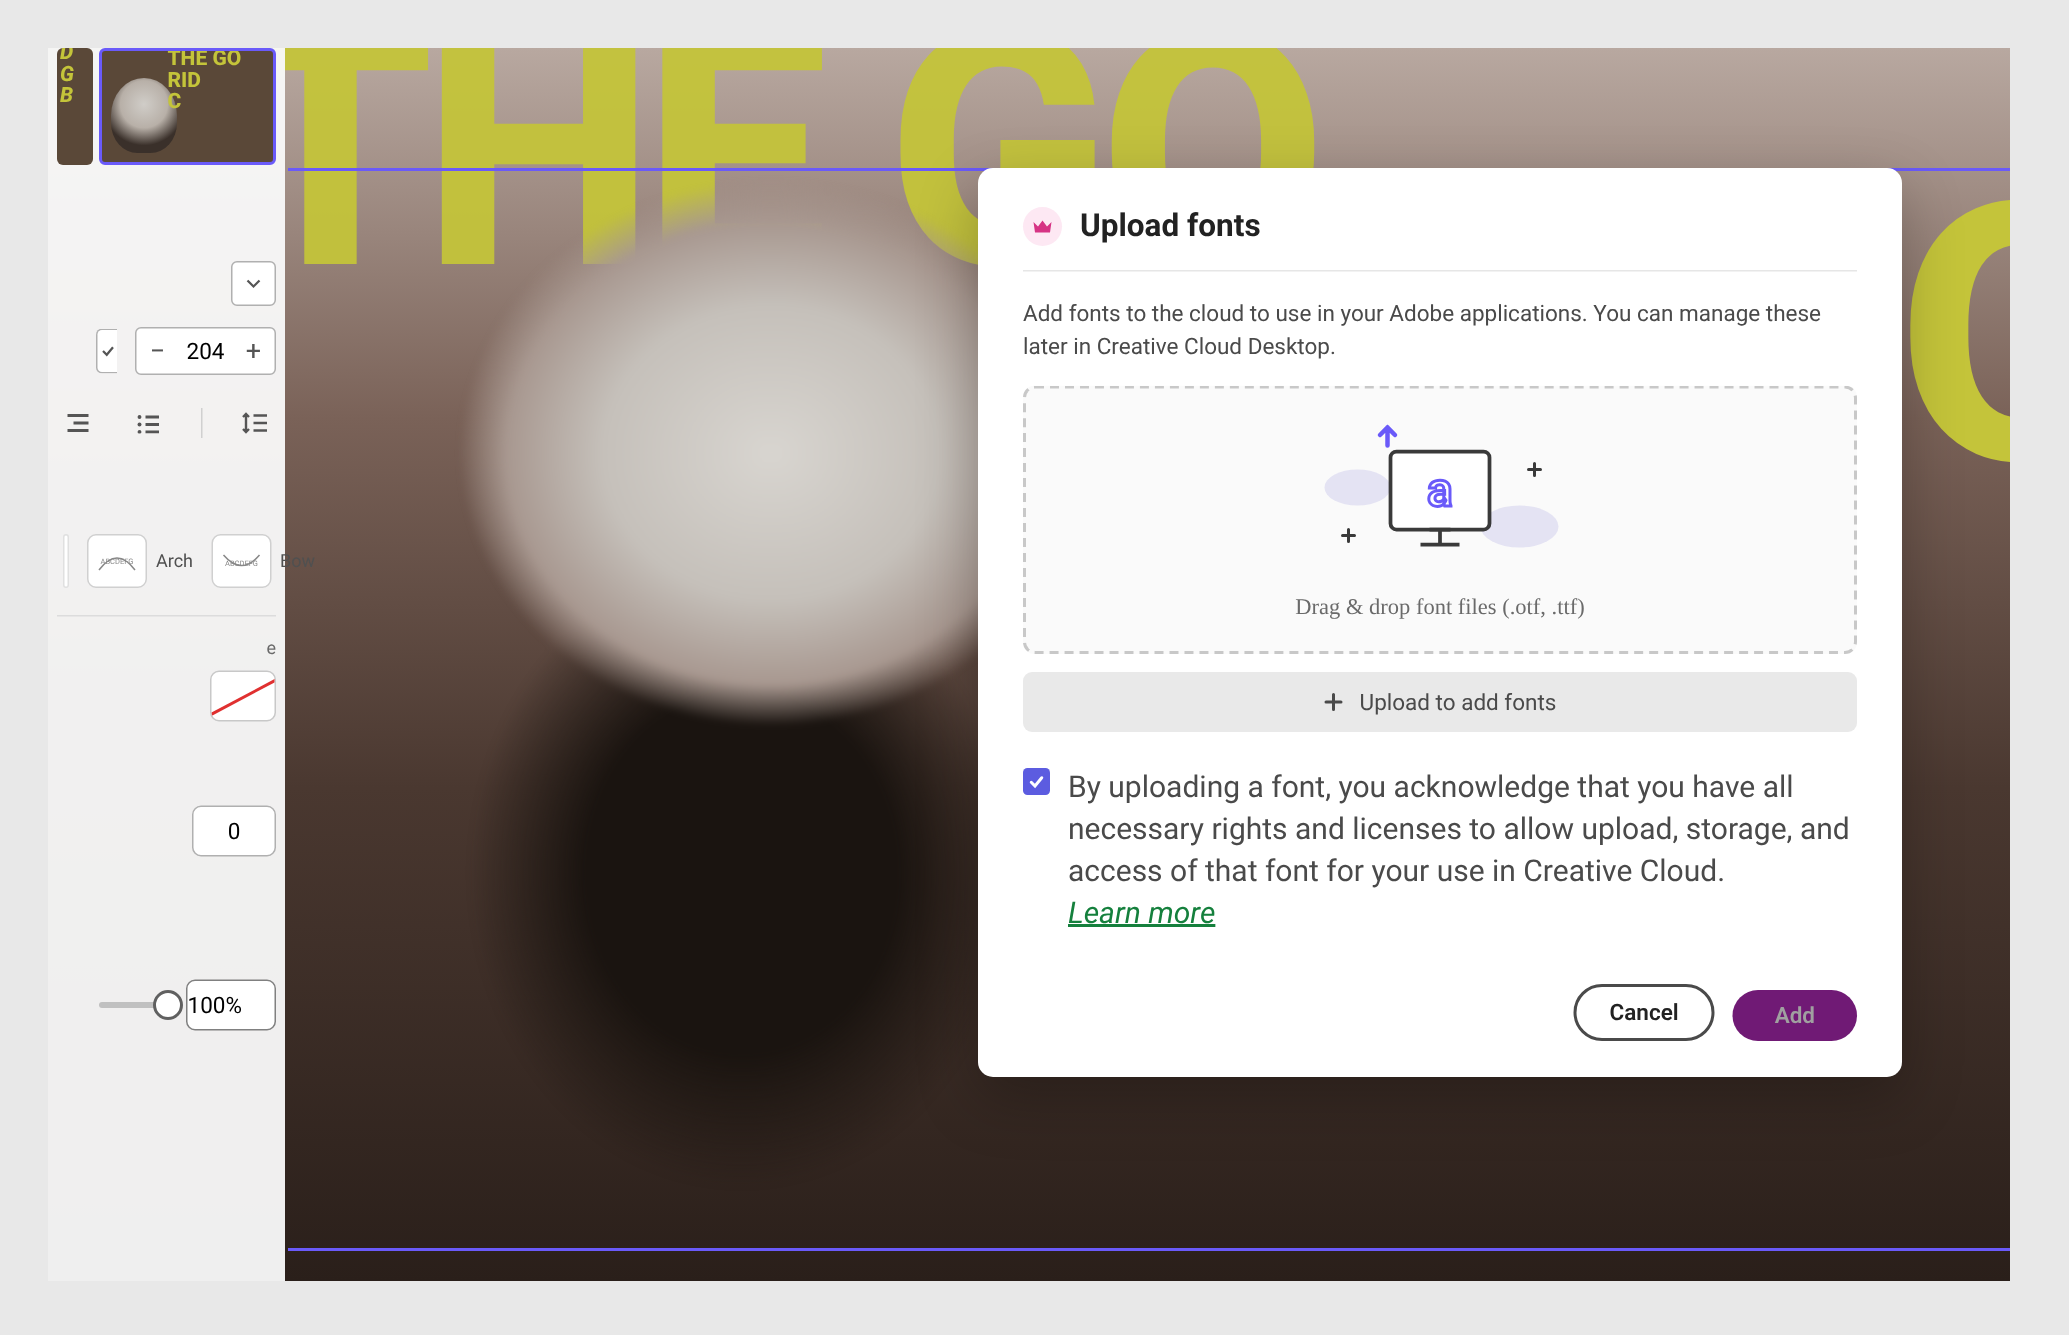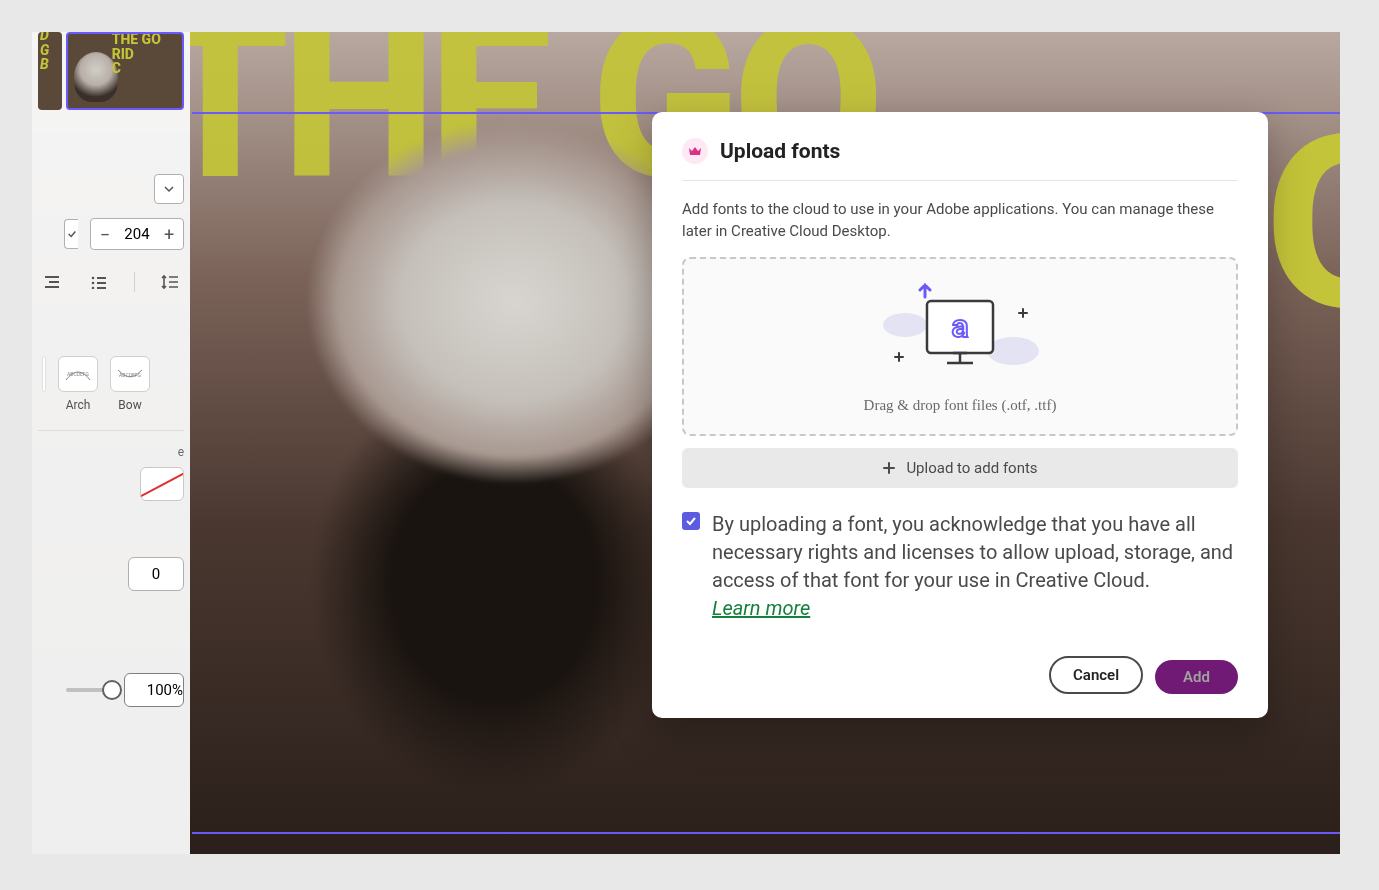--- a/index.html
+++ b/index.html
@@ -203,21 +203,21 @@
     }
     .shape-row {
       margin-top: 56px;
       display: flex;
       gap: 12px;
       justify-content: flex-start;
       padding-left: 4px;
     }
     .shape-item {
       display: flex;
-      flex-direction: column;
+      flex-direction: row;
       align-items: center;
       gap: 6px;
     }
     .shape-card {
       width: 40px;
       height: 36px;
       border: 1px solid #d0d0d0;
       border-radius: 6px;
       background: #fff;
       display: flex;
@@ -301,21 +301,21 @@
       height: 20px;
       border: 2px solid #606060;
       border-radius: 50%;
       background: #fff;
     }
     .pct-box {
       width: 60px;
       height: 34px;
       border: 1px solid #808080;
       border-radius: 6px;
-      text-align: right;
+      text-align: left;
       font-size: 15px;
       background: #fff;
     }
     
     .overlay {
       position: absolute;
       inset: 0;
       background: rgba(0,0,0,0.0);
     }
     .modal {

